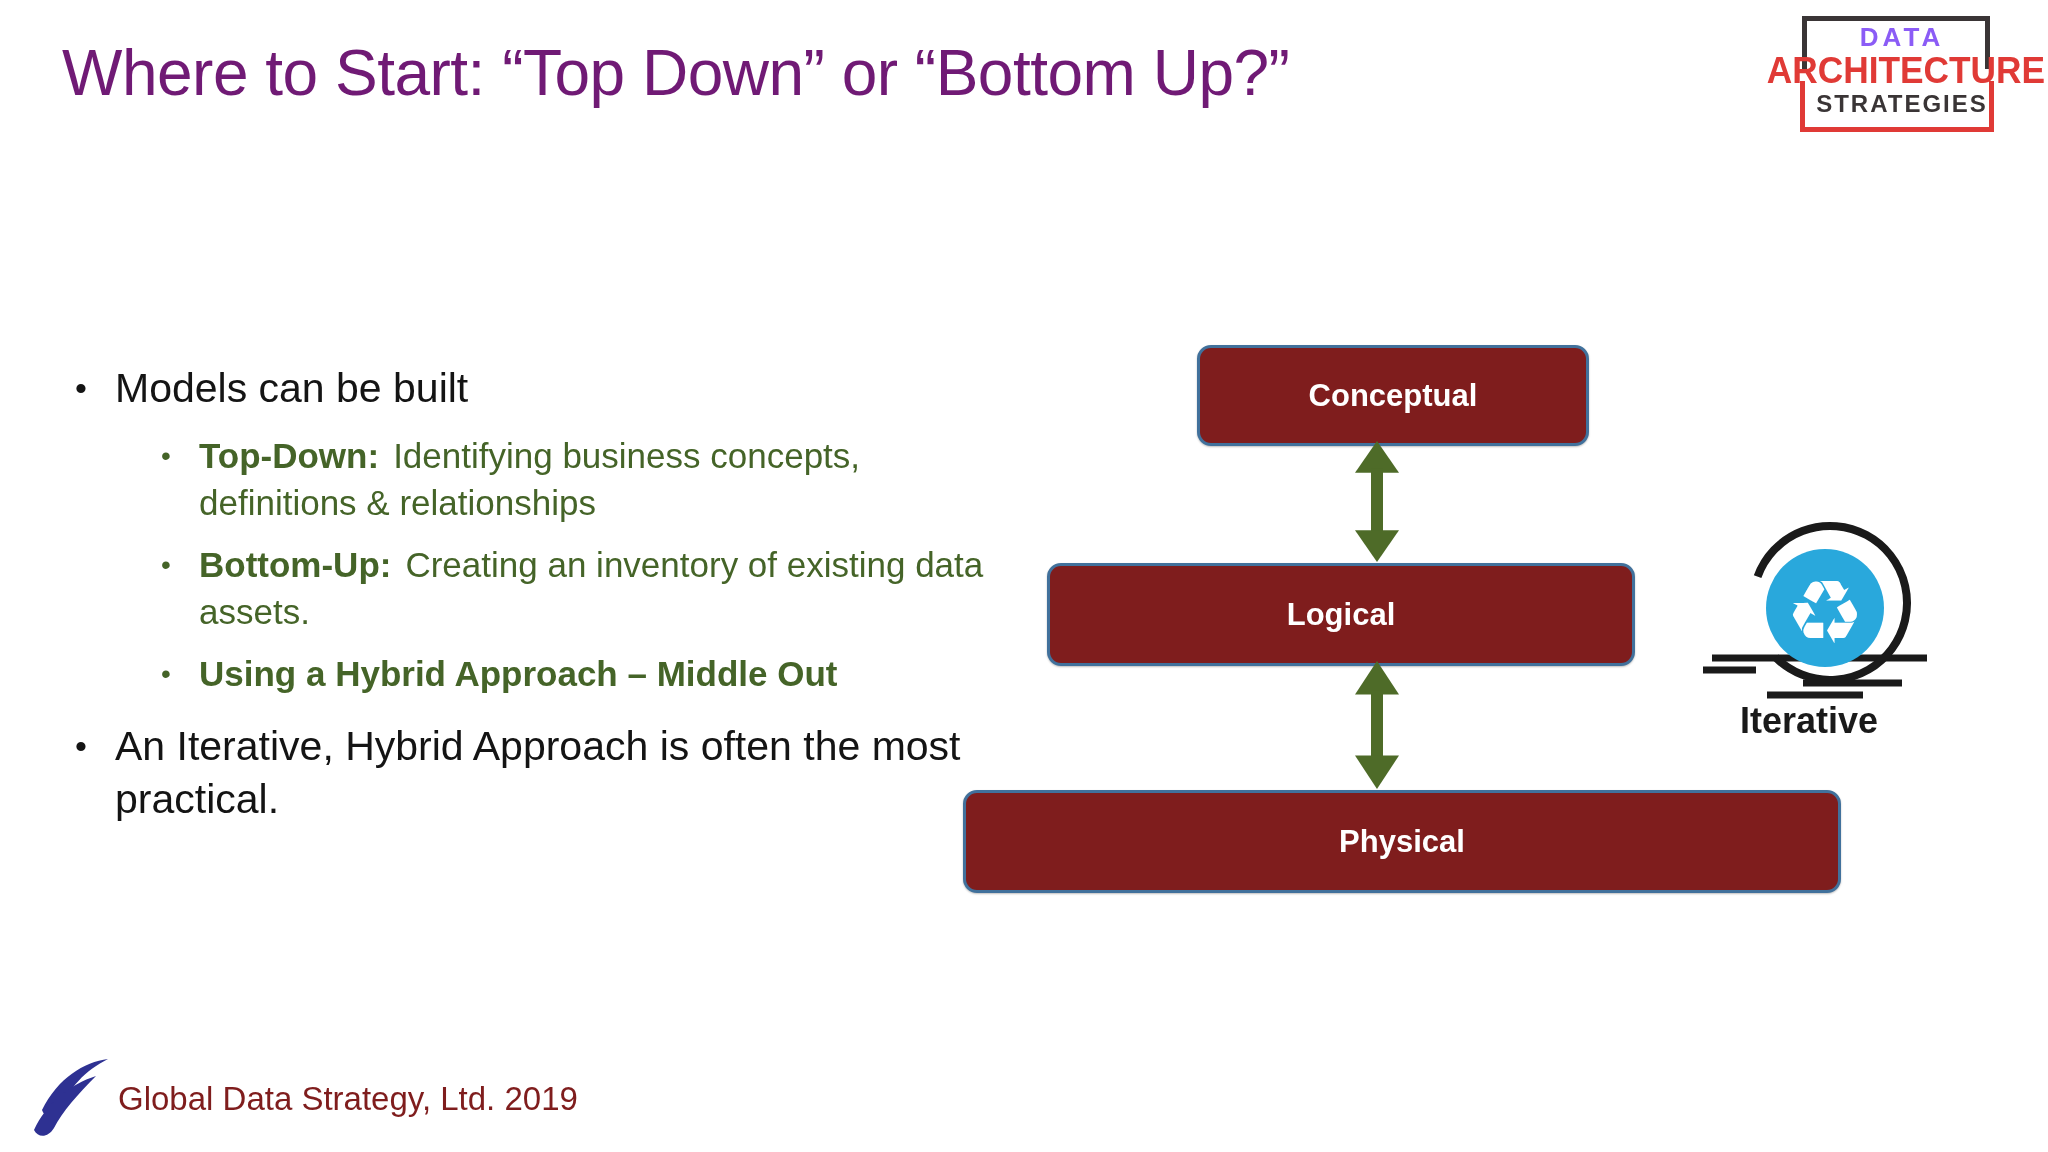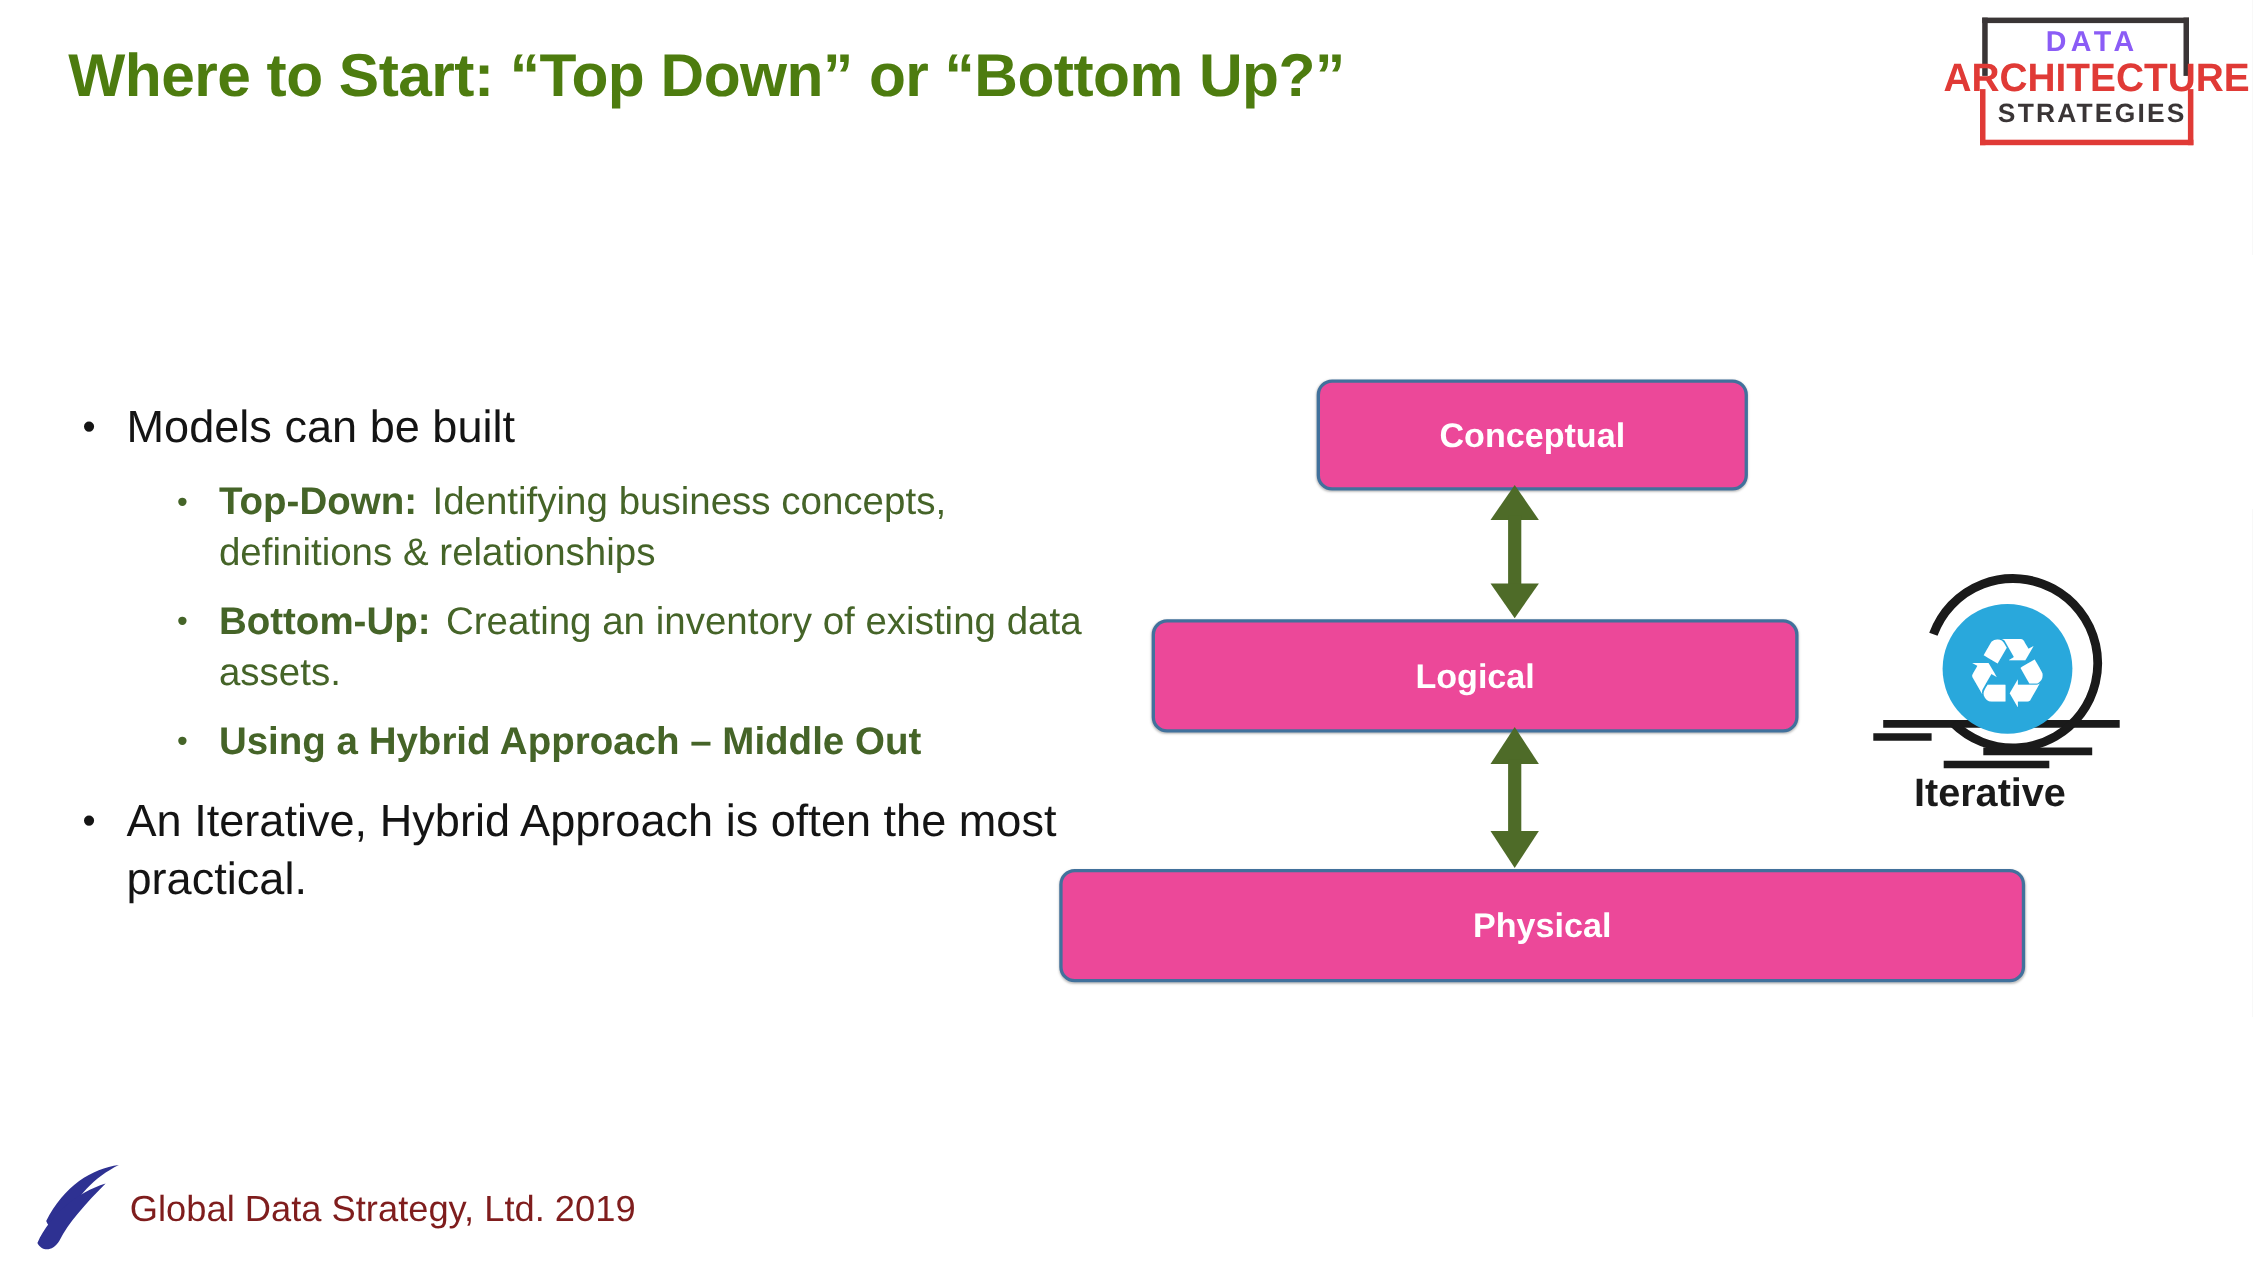--- a/index.html
+++ b/index.html
@@ -4,21 +4,21 @@
 <style>
   html,body{margin:0;padding:0;background:#e9e9e9;}
   .slide{
     position:relative; width:2048px; height:1152px; background:#ffffff;
     overflow:hidden; font-family:"Liberation Sans", sans-serif; color:#1a1a1a;
   }
 
   
   .title{
     position:absolute; left:62px; top:36px; width:1500px;
-    font-size:55px; font-weight:bold; color:#4d7c0f; letter-spacing:-0.5px;
+    font-size:64px; font-weight:normal; color:#701a75; letter-spacing:-0.5px;
   }
 
   
   .brand{position:absolute; left:1764px; top:4px; width:276px; height:138px;}
   .brand .frame-top{
     position:absolute; left:38px; right:50px; top:12px; height:48px;
     border:5px solid #3a3536; border-bottom:none;
   }
   .brand .frame-bottom{
     position:absolute; left:36px; right:46px; bottom:10px; height:46px;
@@ -37,21 +37,21 @@
   .sub{margin:18px 0 10px 86px;}
   .b2{display:flex; font-size:35px; color:#456428; line-height:1.33; margin-bottom:16px;}
   .b2 .mark{width:38px; flex:none; font-size:28px; padding-top:4px;}
   .b2 .txt{width:820px;}
   .b2 .lead{font-weight:bold; margin-right:14px;}
   .wrap{white-space:pre-line;}
   .item2{margin-top:22px;}
 
   
   .dbox{
-    position:absolute; background:#ec4899; border:3px solid #41719c; border-radius:14px;
+    position:absolute; background:#7f1d1d; border:3px solid #41719c; border-radius:14px;
     color:#ffffff; font-weight:bold; font-size:31px;
     display:flex; align-items:center; justify-content:center;
     box-shadow:0 1px 2px rgba(0,0,0,0.25);
   }
   .box-conceptual{left:1197px; top:345px; width:386px; height:95px;}
   .box-logical{left:1047px; top:563px; width:582px; height:97px;}
   .box-physical{left:963px; top:790px; width:872px; height:97px;}
 
   .arrow{position:absolute;}
   .arrow-1{left:1351px; top:441px; width:52px; height:121px;}

